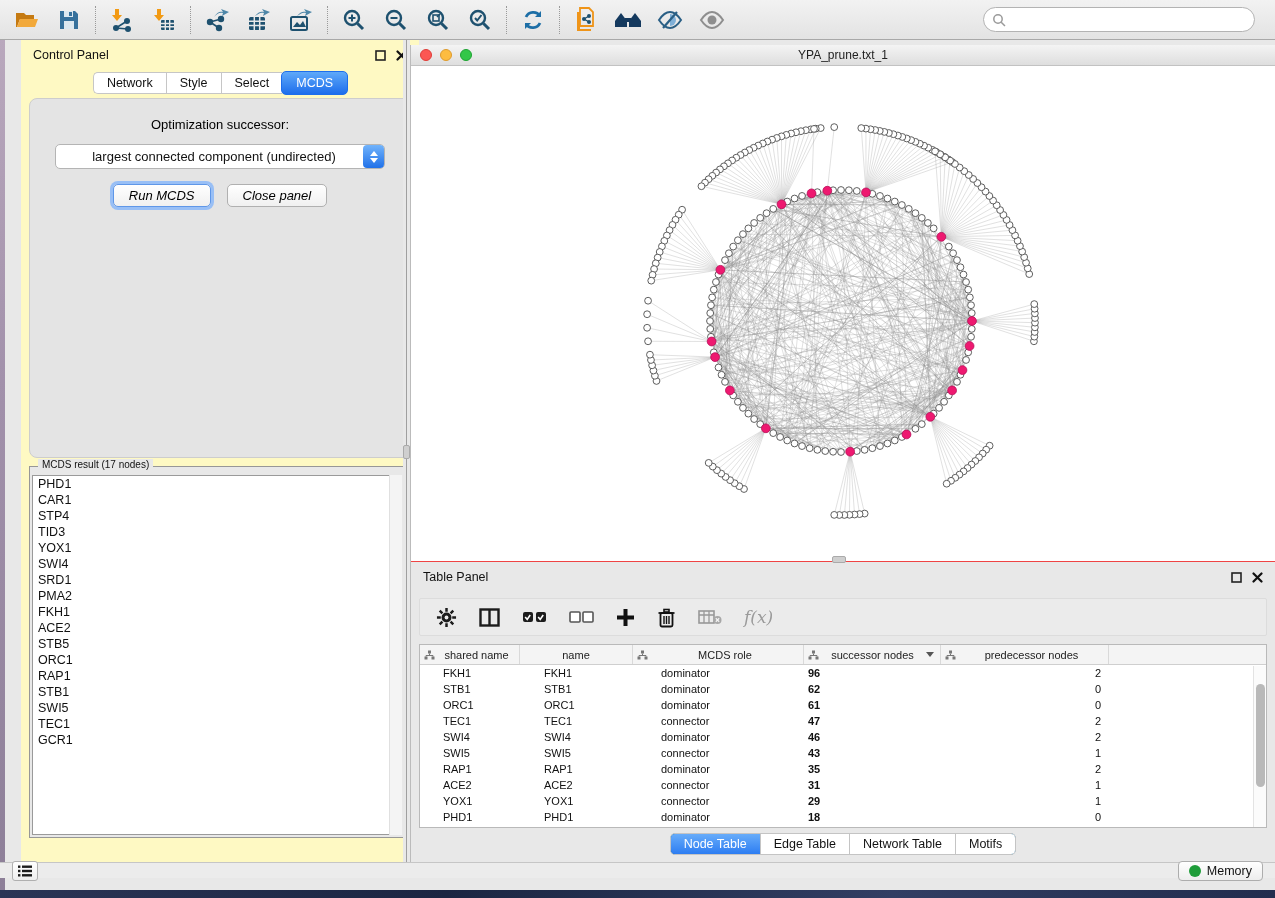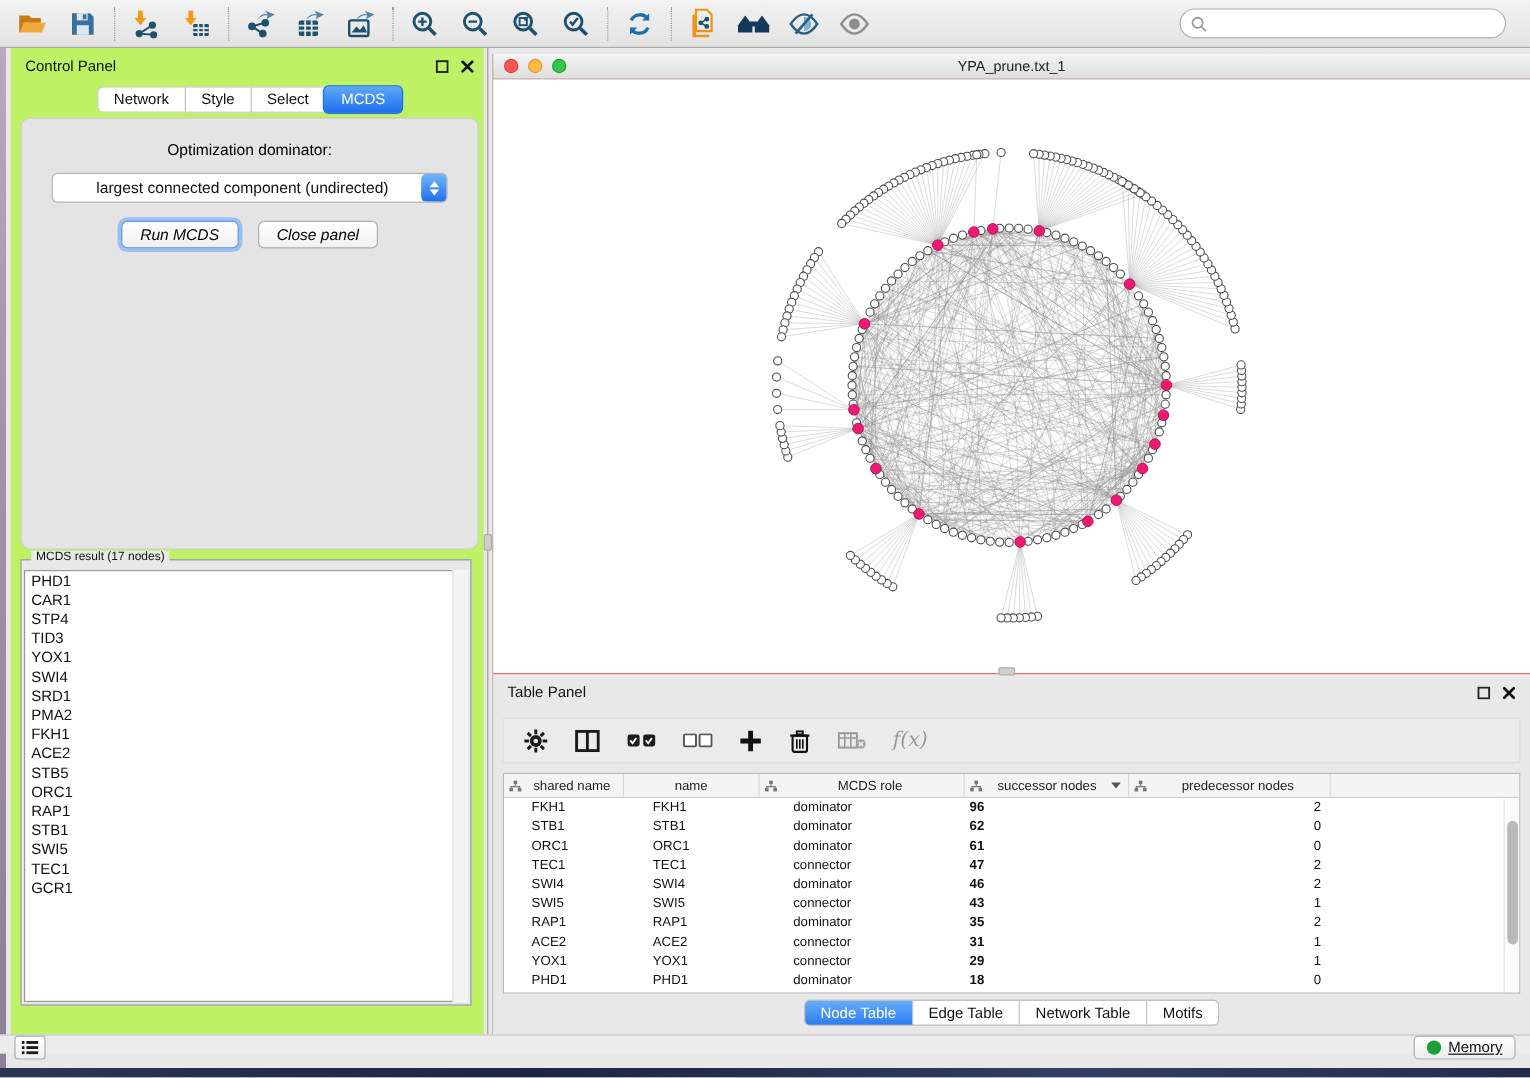--- a/index.html
+++ b/index.html
@@ -16,21 +16,21 @@
   .toolbar { position:absolute; left:0; top:0; width:1275px; height:40px;
     background:linear-gradient(#f2f2f2,#e3e3e3); border-bottom:1px solid #a8a8a8;
     display:flex; align-items:center; padding:0 6px; }
   .tbtn { width:42px; height:34px; display:flex; align-items:center; justify-content:center; border-radius:4px; }
   .tsep { width:1px; height:28px; border-left:1px dotted #9a9a9a; margin:0 5px; }
   .searchbox { margin-left:auto; margin-right:14px; width:272px; height:25px; background:#fff;
     border:1px solid #b3b3b3; border-radius:13px; display:flex; align-items:center; padding:0 8px; gap:5px; }
   .searchbox input { border:none; outline:none; flex:1; font-size:12px; font-family:"Liberation Sans",sans-serif; background:transparent; }
 
   
-  .control-panel { position:absolute; left:9px; top:40px; width:398px; height:822px; background:#bef264; }
+  .control-panel { position:absolute; left:21px; top:40px; width:398px; height:822px; background:#fef9c3; }
   .panel-head { height:30px; display:flex; align-items:center; padding:0 12px; font-size:12.5px; color:#111; }
   .panel-head .spacer { flex:1; }
   .winctl { display:flex; gap:10px; align-items:center; }
 
   .tabs-row { display:flex; justify-content:center; margin-top:2px; }
   .tab { background:#fff; border:1px solid #c6c6c6; border-right:none; padding:3px 13px;
     font-size:12.5px; color:#111; }
   .tab:first-child { border-radius:5px 0 0 5px; }
   .tab.last { border-right:1px solid #c6c6c6; border-radius:0 5px 5px 0; }
   .tab.active { background:linear-gradient(#5ea9f9,#1d6eec); color:#fff; border:1px solid #1d6eec; border-radius:5px; margin:-1px; padding:4px 14px; }
@@ -91,28 +91,28 @@
   .hfill { flex:1; border-right:none; }
   .chev { width:0;height:0;border-left:4px solid transparent;border-right:4px solid transparent;border-top:5px solid #555; margin-right:2px;}
   .trow { display:flex; height:16px; font-size:11px; line-height:16px; }
   .tcell { padding:0 4px; white-space:nowrap; overflow:hidden; }
   .c-shared{width:100px; padding-left:23px;} .c-name{width:113px; padding-left:24px;} .c-role{width:171px; padding-left:28px;}
   .c-succ{width:137px; padding-right:18px;font-weight:bold;} .c-pred{width:168px; text-align:right; padding-right:8px;} .c-fill{flex:1;}
   .vscroll { position:absolute; right:0; top:21px; bottom:0; width:13px; background:#fbfbfb; border-left:1px solid #e3e3e3; }
   .vthumb { position:absolute; left:2px; top:18px; width:9px; height:103px; background:#b9b9b9; border-radius:5px; }
 
   .tp-tabs { display:flex; justify-content:center; margin-top:5px; }
-  .seg { display:flex; background:#a3a3a3; border:1px solid #c4c4c4; border-radius:5px; overflow:hidden; }
+  .seg { display:flex; background:#0369a1; border:1px solid #c4c4c4; border-radius:5px; overflow:hidden; }
   .seg-item { padding:3px 13px; font-size:12.5px; color:#111; border-right:1px solid #c4c4c4; background:#fff; }
   .seg-item:last-child { border-right:none; }
   .seg-item.active { background:linear-gradient(#67acfa,#2d7df2); color:#fff; }
 
   
   .statusbar { position:absolute; left:0; top:862px; width:1275px; height:16px; background:#ececec; border-top:1px solid #c6c6c6;
-    display:flex; align-items:flex-start; padding:0 12px;text-decoration:underline; }
+    display:flex; align-items:center; padding:0 12px; }
   .listbtn { width:26px; height:20px; background:linear-gradient(#fff,#efefef); border:1px solid #b0b0b0; border-radius:3px;
     display:flex; align-items:center; justify-content:center; }
   .membtn { margin-left:auto; display:flex; align-items:center; gap:6px; padding:2px 10px;
     background:linear-gradient(#fff,#ededed); border:1px solid #adadad; border-radius:4px; font-size:12.5px; }
   .greendot { width:12px; height:12px; border-radius:50%; background:#1f9d3a; }
 </style>
 </head>
 <body>
 
 <div class="toolbar">
@@ -273,21 +273,21 @@
     </span>
   </div>
   <div class="tabs-row">
     <div class="tab">Network</div>
     <div class="tab">Style</div>
     <div class="tab">Select</div>
     <div class="tab last active">MCDS</div>
   </div>
 
   <div class="criterion-box">
-    <div class="crit-label">Optimization dominator:</div>
+    <div class="crit-label">Optimization successor:</div>
     <div class="selectbox">
       <span class="val">largest connected component (undirected)</span>
       <span class="stepper">
           <span class="up"></span>
           <span class="dn"></span>
         </span>
     </div>
     <div class="btn-row">
       <button class="pushbtn focused">Run MCDS</button>
       <button class="pushbtn">Close panel</button>

